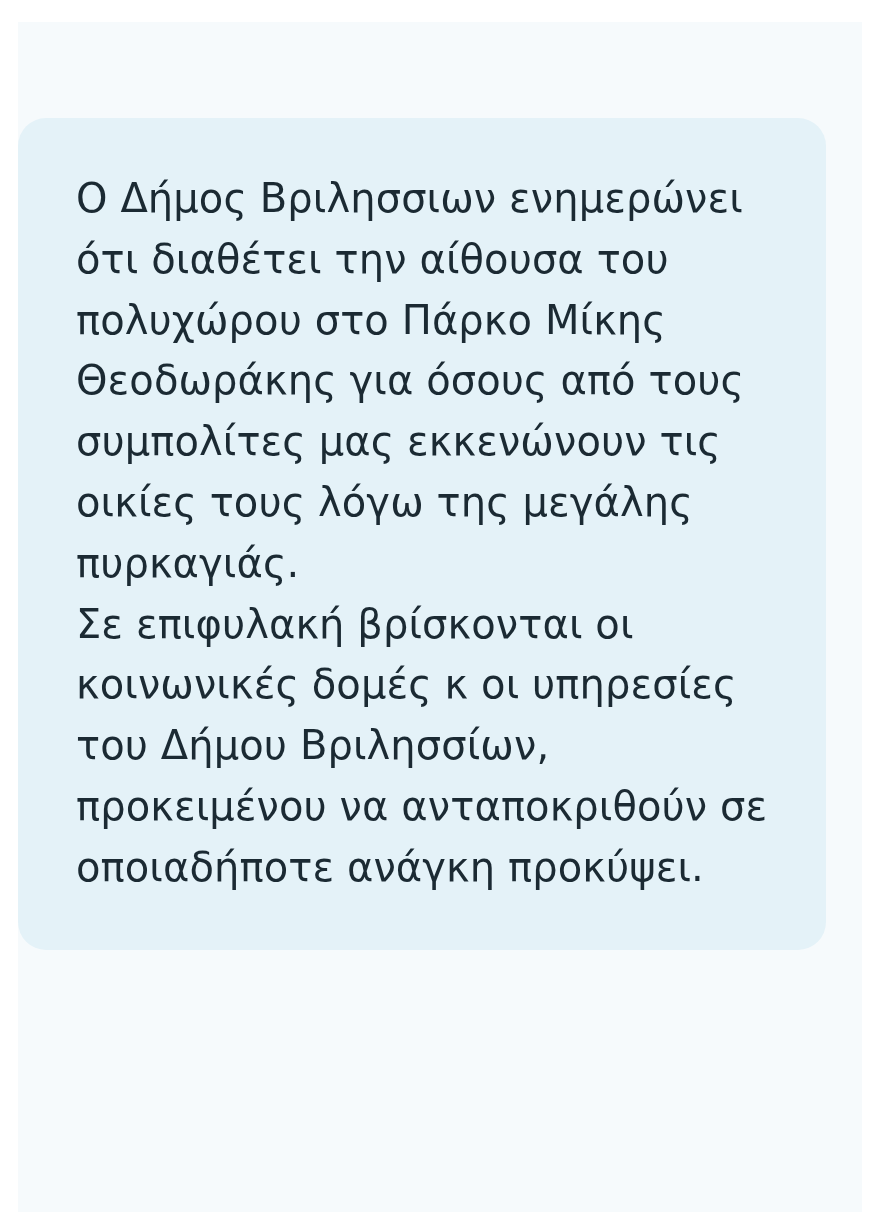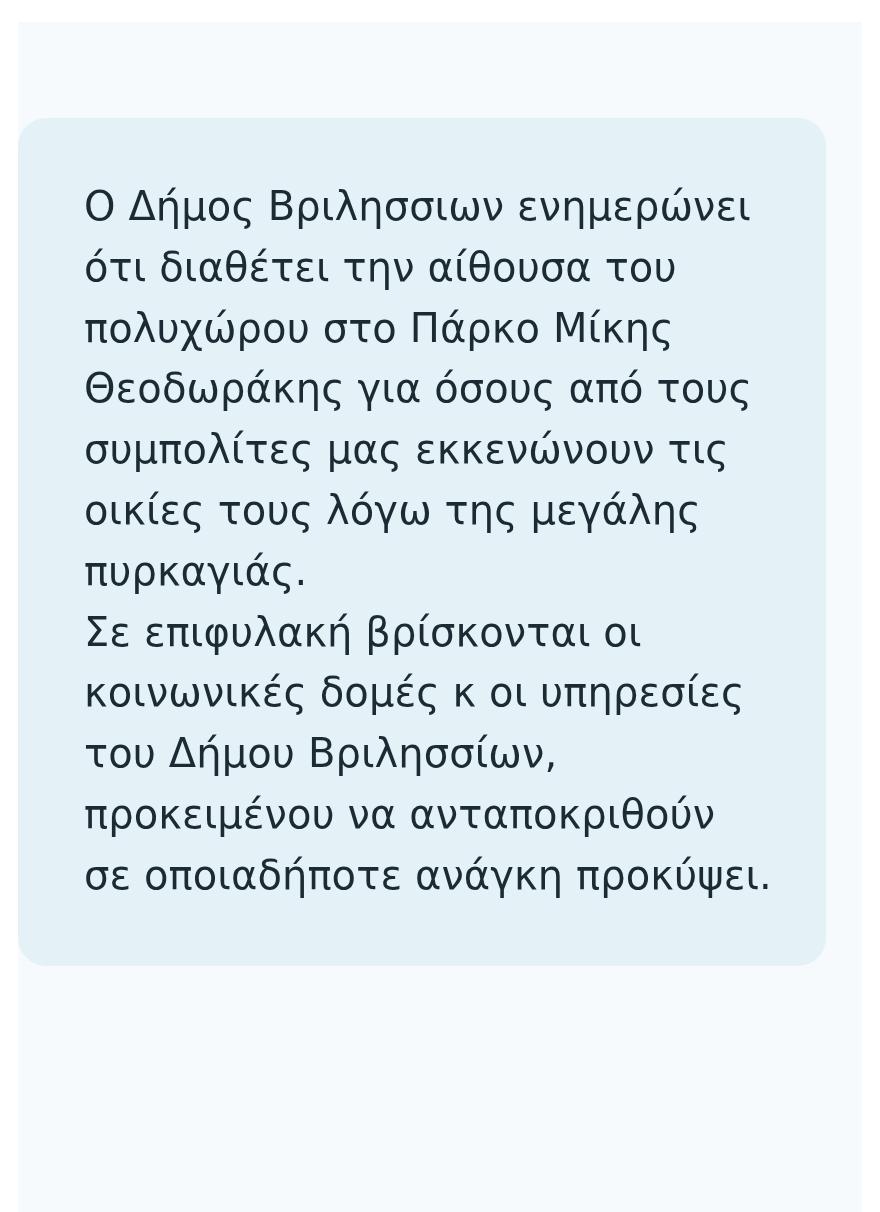--- a/index.html
+++ b/index.html
@@ -56,21 +56,21 @@
     width: 808px;
   }
   .bubble {
     background: #e4f2f8;
     border-radius: 28px;
     padding: 46px 42px 48px 54px;
     box-sizing: border-box;
     width: 808px;
   }
   .bubble-text {
-    margin: 12px;
+    margin: 4px;
     font-size: 40px;
     line-height: 1.52;
     color: #1b2a33;
     letter-spacing: 0.1px;
     white-space: pre-wrap;
     font-family: "DejaVu Sans", sans-serif;
     font-weight: 400;
   }
 </style>
 </head>

